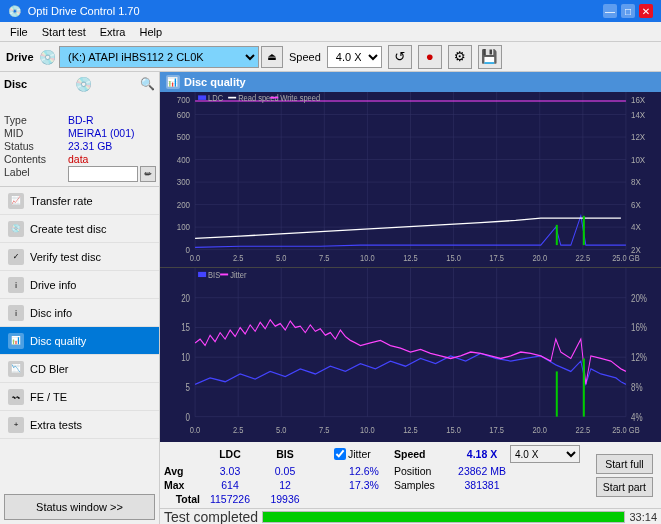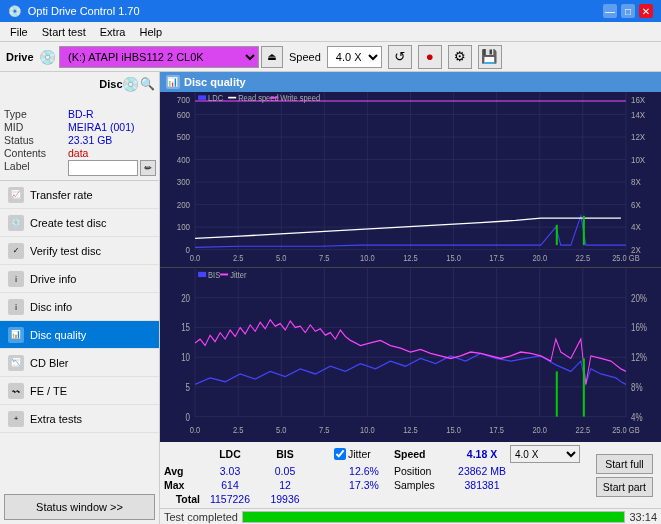--- a/index.html
+++ b/index.html
@@ -13,32 +13,32 @@
     .title-btn.close { background: #e81123; }
     
     
     .menu-bar { background: #f0f0f0; height: 20px; display: flex; align-items: center; padding: 0 4px; border-bottom: 1px solid #ccc; gap: 2px; }
     .menu-item { padding: 1px 6px; cursor: pointer; font-size: 11px; }
     
     
     .drive-bar { background: #f0f0f0; height: 30px; display: flex; align-items: center; padding: 0 6px; border-bottom: 1px solid #ccc; gap: 6px; }
     .drive-label { font-size: 11px; font-weight: bold; }
     .drive-selector { display: flex; align-items: center; gap: 2px; }
-    .drive-dropdown { height: 22px; border: 1px solid #999; background: #d946ef; font-size: 11px; padding: 0 4px; width: 200px; }
+    .drive-dropdown { height: 22px; border: 1px solid #999; background: #7dd3fc; font-size: 11px; padding: 0 4px; width: 200px; }
     .drive-icon-btn { width: 22px; height: 22px; border: 1px solid #999; background: #e8e8e8; cursor: pointer; display: flex; align-items: center; justify-content: center; font-size: 10px; }
     .speed-dropdown { height: 22px; border: 1px solid #999; background: white; font-size: 11px; padding: 0 4px; width: 55px; }
     .icon-btn { width: 24px; height: 24px; border: 1px solid #999; background: #e8e8e8; cursor: pointer; display: flex; align-items: center; justify-content: center; }
     
     
     .main { display: flex; height: calc(524px - 72px); }
     
     
     .sidebar { width: 160px; background: #f0f0f0; border-right: 1px solid #ccc; display: flex; flex-direction: column; }
     .disc-section { padding: 4px; border-bottom: 1px solid #ccc; }
-    .disc-header { display: flex; align-items: center; justify-content: flex-end; margin-bottom: 16px; }
+    .disc-header { display: flex; align-items: center; justify-content: space-between; margin-bottom: 22px; }
     .disc-title { font-size: 11px; font-weight: bold; }
     .disc-grid { display: grid; grid-template-columns: 60px 1fr; gap: 1px 4px; font-size: 10.5px; }
     .disc-label { color: #333; }
     .disc-value { color: #0000cc; }
     .disc-value.red { color: #cc0000; }
     .label-input { width: 70px; height: 16px; border: 1px solid #999; font-size: 10px; }
     
     .nav-item { height: 28px; display: flex; align-items: center; padding: 0 8px; cursor: pointer; font-size: 11px; gap: 6px; border-bottom: 1px solid #e0e0e0; }
     .nav-item.active { background: #0078d7; color: white; }
     .nav-icon { width: 16px; height: 16px; background: #ccc; border-radius: 2px; display: flex; align-items: center; justify-content: center; font-size: 8px; flex-shrink: 0; }
@@ -57,21 +57,21 @@
     .charts { flex: 1; background: #1a1a4a; display: flex; flex-direction: column; }
     
     .chart-area { position: relative; flex: 1; }
     .start-btn { height: 20px; background: #e0e0e0; border: 1px solid #999; cursor: pointer; font-size: 10.5px; padding: 0 6px; }
     
     
     .progress-bar { height: 16px; background: #f0f0f0; display: flex; align-items: center; border-top: 1px solid #ccc; }
     .progress-track { flex: 1; height: 12px; background: #ddd; border: 1px solid #bbb; margin: 0 4px; overflow: hidden; }
     .progress-fill { height: 100%; background: #00cc00; }
     .progress-time { color: #333; font-size: 11px; margin-right: 4px; }
-    .progress-status { color: #333; font-size: 11px; margin-left: 4px; }
+    .progress-status { color: #333; font-size: 14px; margin-left: 4px; }
     
     
     .chart-svg { width: 100%; height: 100%; }
 
     .bottom-section { background: #f0f0f0; padding: 2px 4px; }
     .blue { color: #0000cc; text-align: center; }
   </style>
 </head>
 <body>
 

